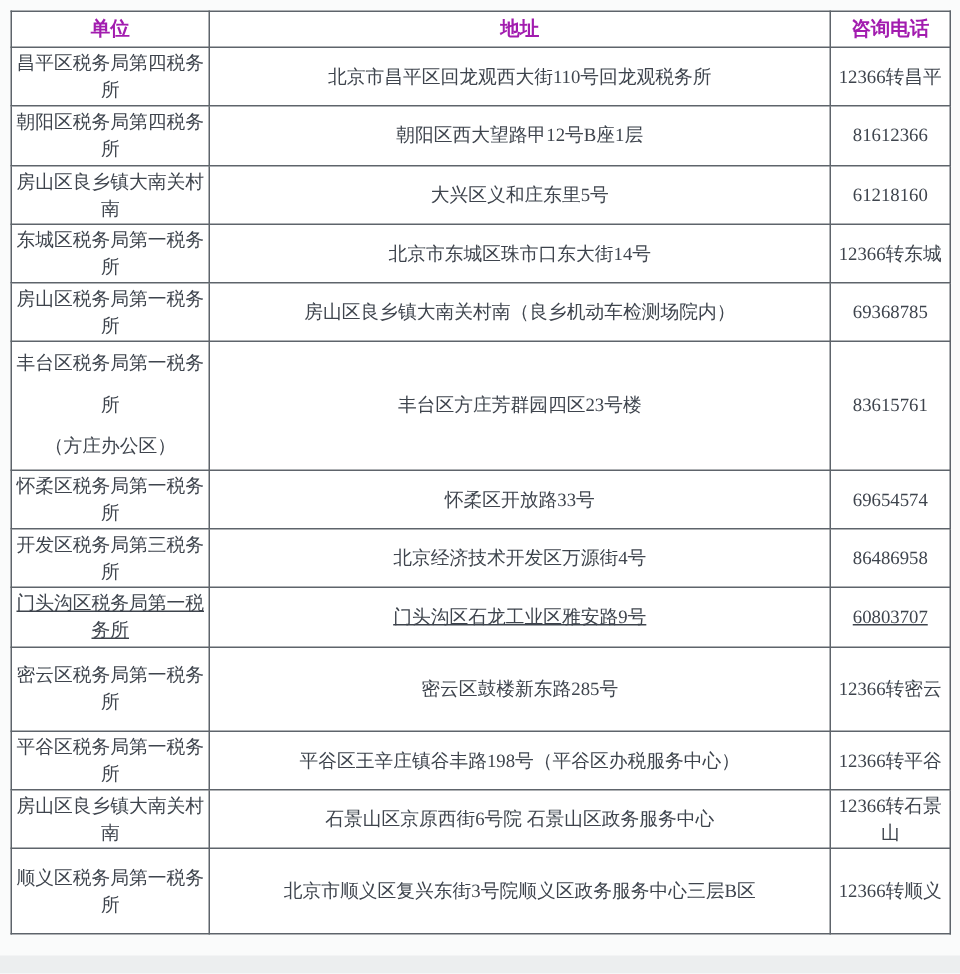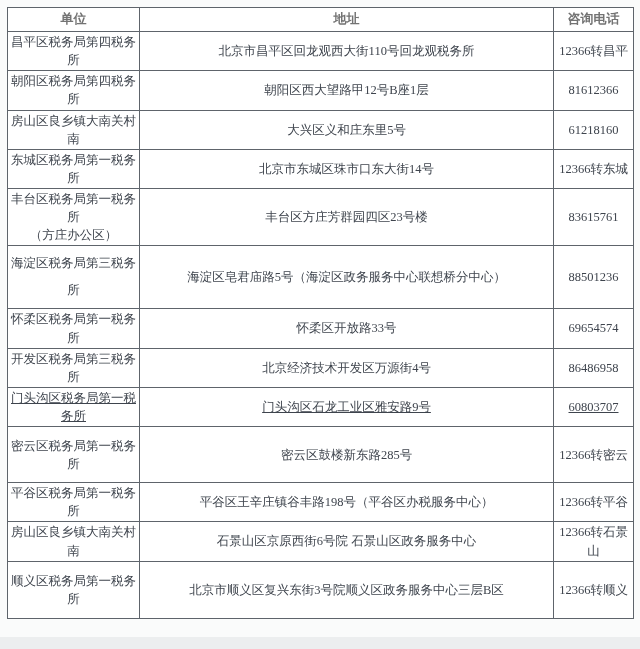--- a/index.html
+++ b/index.html
@@ -41,21 +41,21 @@
     border: 1px solid #5e646b;
     text-align: center;
     vertical-align: middle;
     padding: 1px 3px;
     font-size: 12.5px;
     line-height: 1.45;
     word-break: break-all;
     overflow: hidden;
   }
   thead tr { height: 24px; }
-  th { font-weight: bold; font-size: 13px; color: #737373; }
+  th { font-weight: bold; font-size: 13px; color: #a21caf; }
   tbody tr { height: 26px; }
   tbody tr:nth-child(3)  { height: 35px; }
   tbody tr:nth-child(6)  { height: 63px; }
   tbody tr:nth-child(7)  { height: 25px; }
   tbody tr:nth-child(9)  { height: 36px; text-decoration: underline; }
   tbody tr:nth-child(10) { height: 56px; margin-top: 12px; }
   tbody tr:nth-child(11) { height: 27px; }
   tbody tr:nth-child(12) { height: 27px; }
   tbody tr:nth-child(13) { height: 57px; }
   tbody tr:nth-child(14) { height: 31px; }
@@ -103,29 +103,29 @@
           <td class="unit">房山区良乡镇大南关村南</td>
           <td class="addr">大兴区义和庄东里5号</td>
           <td class="phone">61218160</td>
         </tr>
         <tr>
           <td class="unit">东城区税务局第一税务所</td>
           <td class="addr">北京市东城区珠市口东大街14号</td>
           <td class="phone">12366转东城</td>
         </tr>
         <tr>
+          <td class="unit">房山区税务局第一税务所</td>
+          <td class="addr">房山区良乡镇大南关村南（良乡机动车检测场院内）</td>
+          <td class="phone">69368785</td>
+        </tr>
+        <tr>
           <td class="unit">丰台区税务局第一税务所
 （方庄办公区）</td>
           <td class="addr">丰台区方庄芳群园四区23号楼</td>
           <td class="phone">83615761</td>
-        </tr>
-        <tr>
-          <td class="unit">海淀区税务局第三税务所</td>
-          <td class="addr">海淀区皂君庙路5号（海淀区政务服务中心联想桥分中心）</td>
-          <td class="phone">88501236</td>
         </tr>
         <tr>
           <td class="unit">怀柔区税务局第一税务所</td>
           <td class="addr">怀柔区开放路33号</td>
           <td class="phone">69654574</td>
         </tr>
         <tr>
           <td class="unit">开发区税务局第三税务所</td>
           <td class="addr">北京经济技术开发区万源街4号</td>
           <td class="phone">86486958</td>

